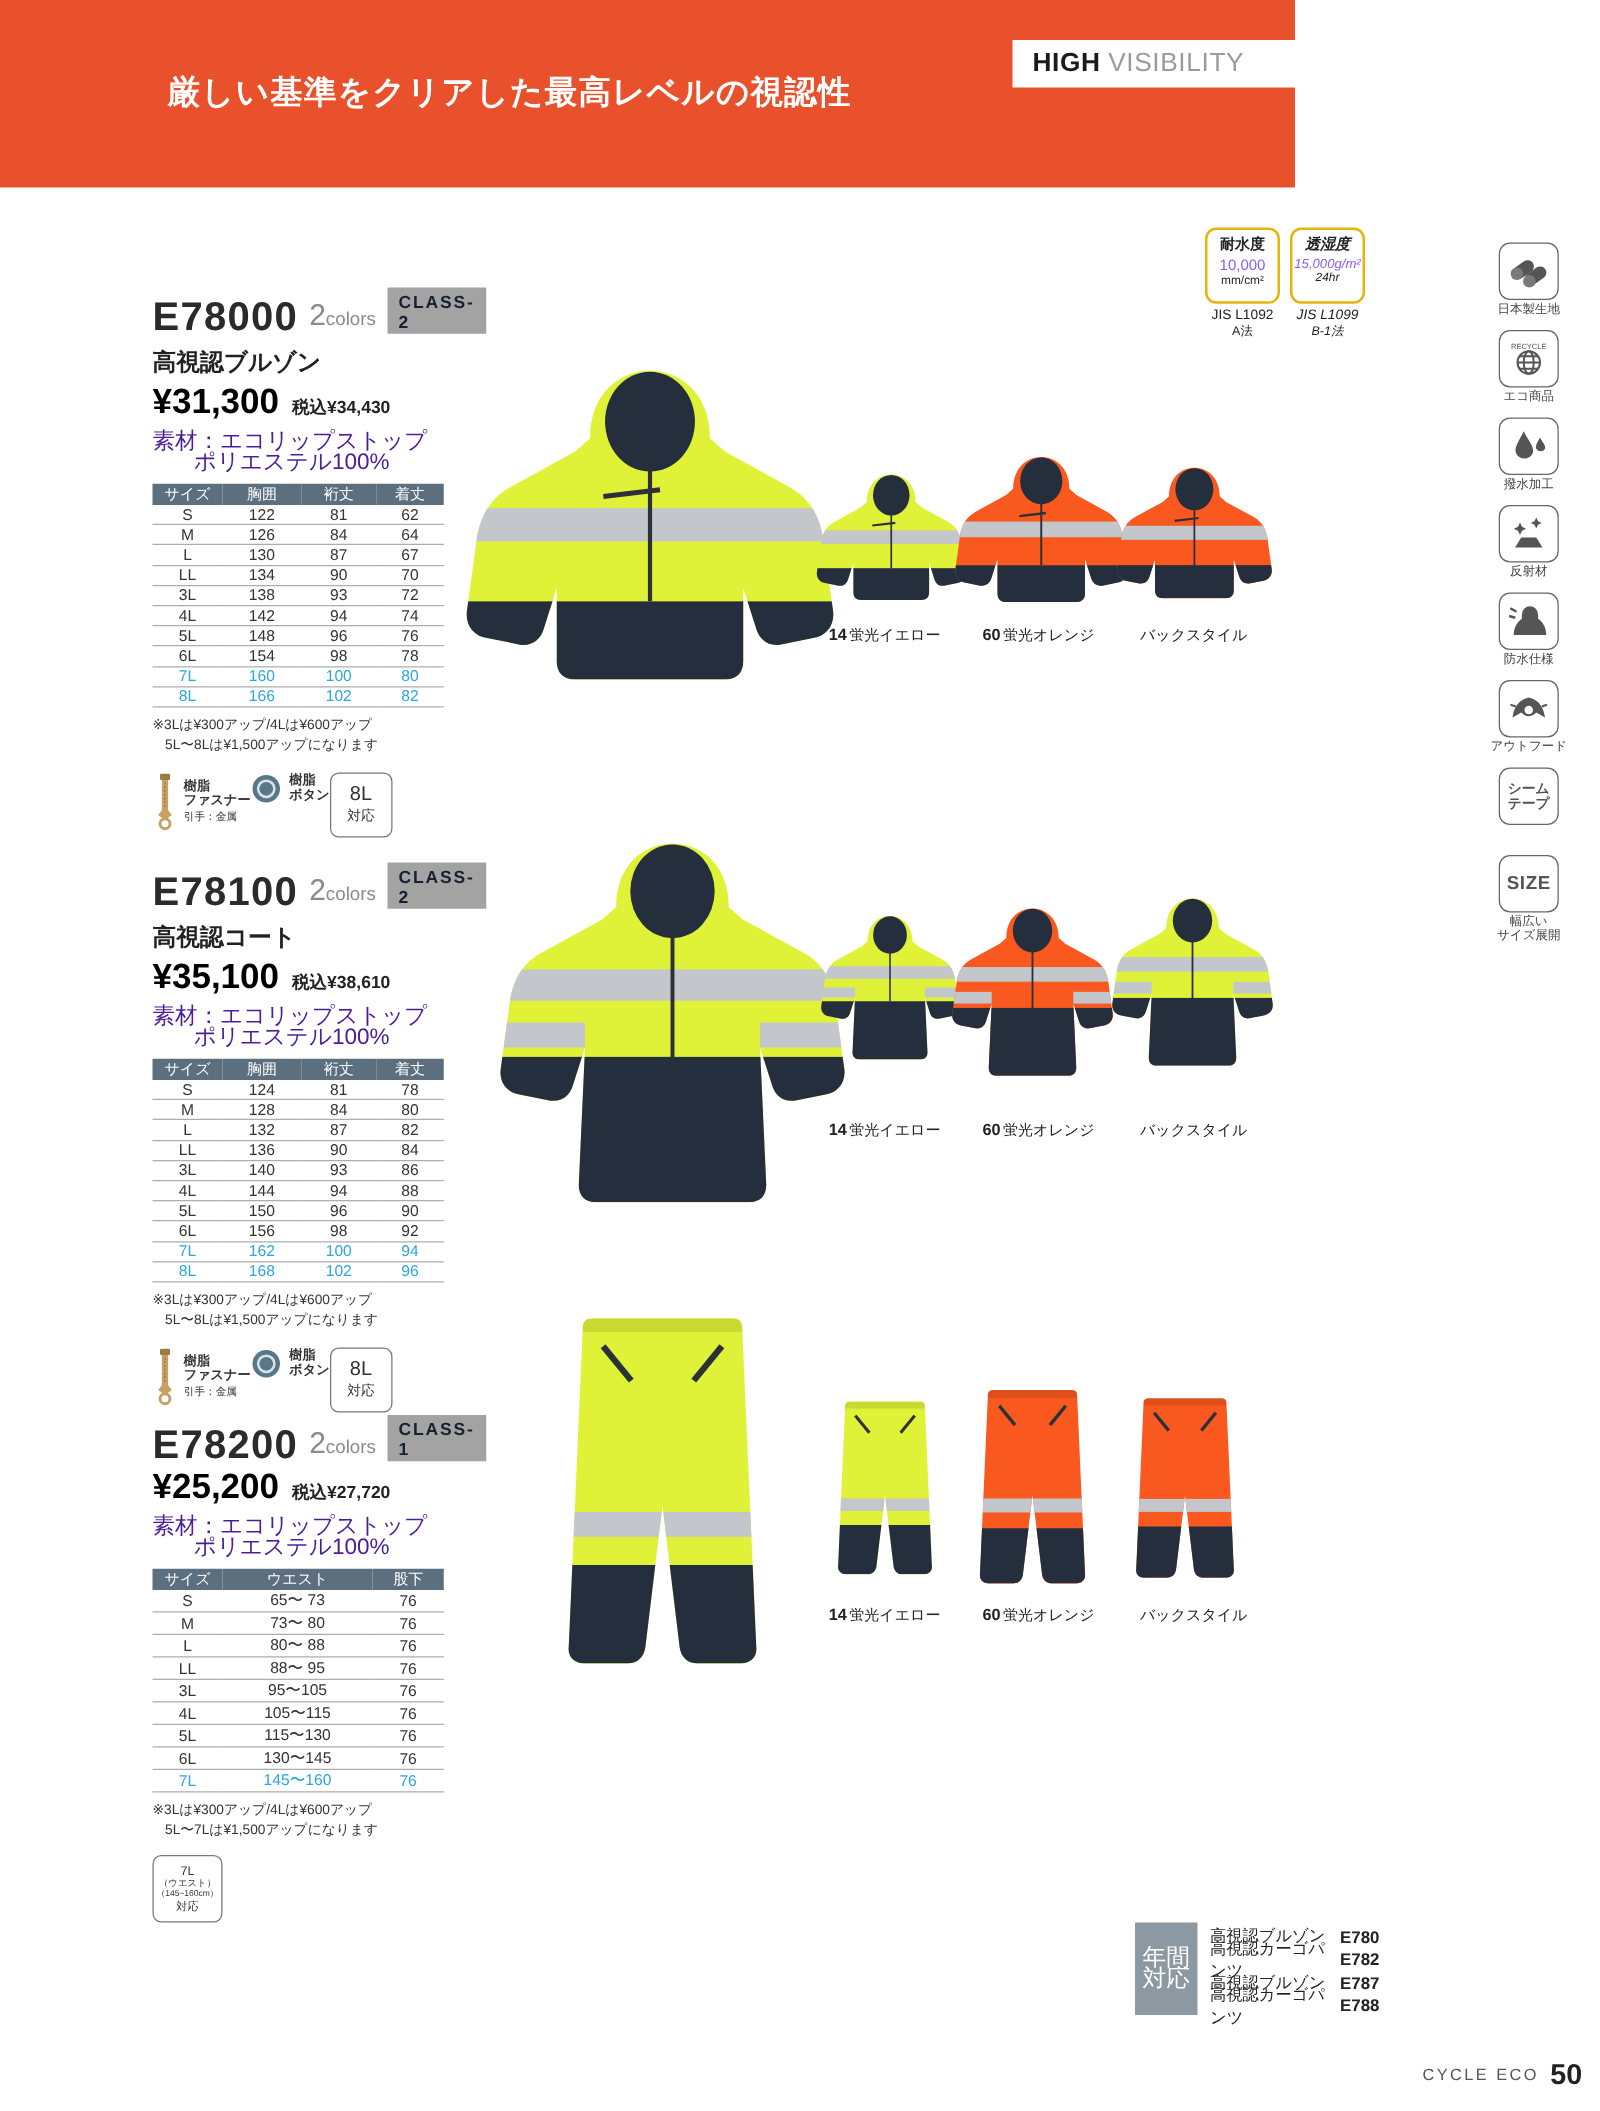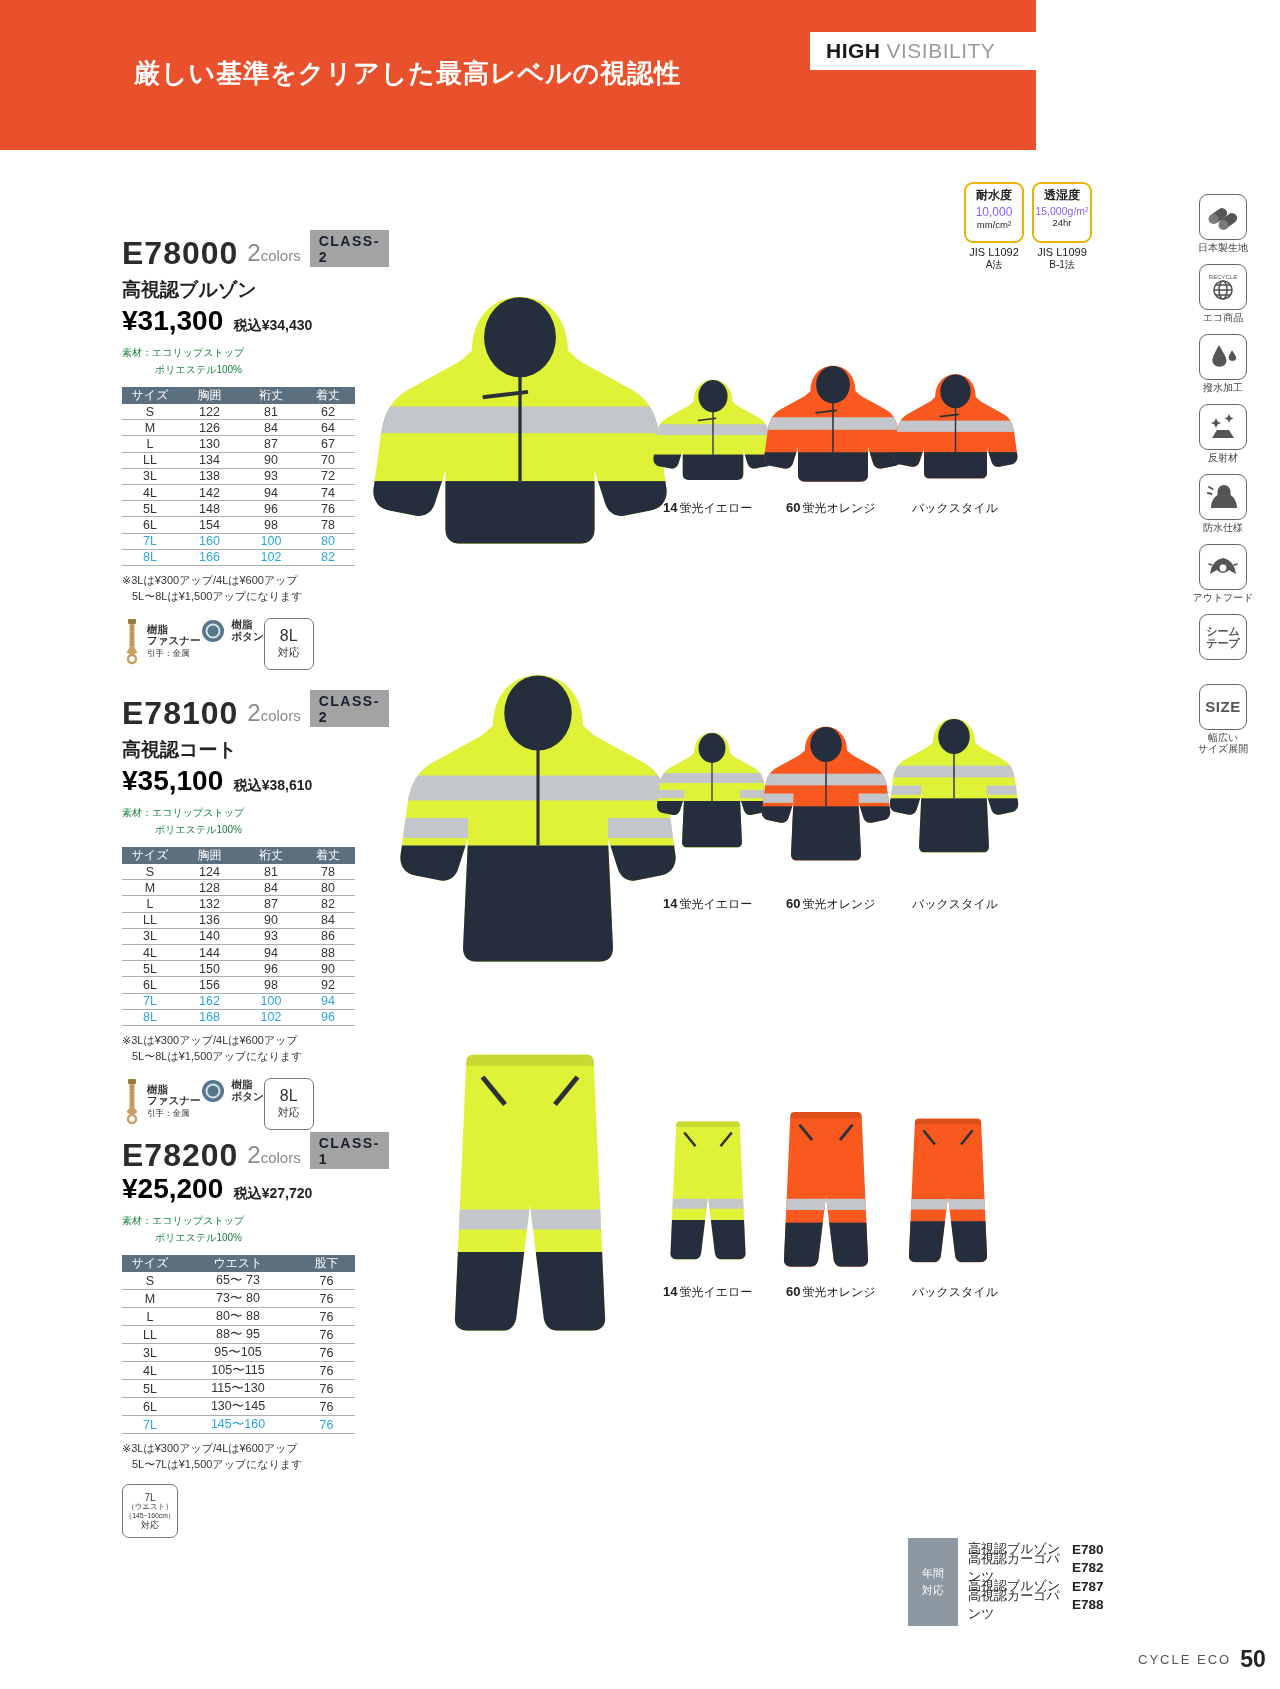--- a/index.html
+++ b/index.html
@@ -41,21 +41,21 @@
   .p-colors{color:#8a8a8a;line-height:26px;}
   .p-colors .n{font-size:24px;}
   .p-colors .w{font-size:15px;}
   .class-badge{background:#a3a3a3;color:#16202e;font-weight:bold;font-size:14px;letter-spacing:1.5px;
                padding:3px 9px 2px;line-height:16px;margin-bottom:2px;}
   .p-name-row{display:flex;align-items:center;gap:7px;}
   .p-name{font-size:19px;font-weight:bold;color:#222;}
   .sub-badge{border:1px solid #555;font-size:11.5px;color:#333;padding:1px 5px;white-space:nowrap;}
   .p-price{font-size:28px;font-weight:800;color:#000000;line-height:30px;}
   .p-tax{font-size:14px;font-weight:600;color:#222;margin-left:6px;}
-  .p-mat{font-size:10px;color:#15803d;line-height:17px;}
+  .p-mat{font-size:18px;color:#4c1d95;line-height:17px;}
   .p-mat .ind{padding-left:33px;}
 
   table.sizes{border-collapse:collapse;table-layout:fixed;width:233px;}
   .sizes th{background:#5c6f7f;color:#fff;font-weight:normal;font-size:12px;height:17px;padding:0;}
   .sizes td{font-size:12.5px;color:#333;text-align:center;height:15.2px;padding:0;border-bottom:1px solid #adadad;}
   .sizes tr.hl td{color:#2ca6e0;}
   .p-note{font-size:11px;color:#333;line-height:16px;}
 
   .features{display:flex;align-items:flex-start;}
   .feat{display:flex;align-items:center;gap:5px;}
@@ -75,22 +75,22 @@
   
   svg.garment{position:absolute;overflow:visible;--navy:#242e3c;--stripe:#c3c7cc;--zip:#2c3138;}
   .g-yellow{--main:#dff238;}
   .g-orange{--main:#f9581f;}
   .g-back{--zip:transparent;}
 
   .caption{position:absolute;font-size:12px;color:#222;white-space:nowrap;}
   .caption b{font-size:13px;margin-right:2px;}
 
   
-  .annual-box{position:absolute;left:908px;top:1538px;width:50px;height:88px;background:#8d99a2;color:#fff;
-              display:flex;align-items:center;justify-content:center;text-align:center;font-size:11px;line-height:17px;}
+  .annual-box{position:absolute;left:908px;top:1538px;width:50px;height:74px;background:#8d99a2;color:#fff;
+              display:flex;align-items:center;justify-content:center;text-align:center;font-size:19px;line-height:17px;}
   .annual-list{position:absolute;left:968px;top:1540px;}
   .annual-row{display:flex;height:18.5px;align-items:center;}
   .annual-name{width:104px;font-size:13px;color:#222;}
   .annual-code{font-size:13.5px;font-weight:bold;color:#222;}
   .footer{position:absolute;left:1138px;top:1646px;display:flex;align-items:center;}
   .f-brand{font-size:13px;color:#555;letter-spacing:2px;}
   .f-page{font-size:23px;font-weight:bold;color:#222;margin-left:9px;}
 </style>
 </head>
 <body>
@@ -157,21 +157,21 @@
 
   <div class="spec" style="left:964px;top:182px;">
     <div class="spec-box">
       <div class="spec-t">耐水度</div>
       <div class="spec-v">10,000</div>
       <div class="spec-u">mm/cm²</div>
     </div>
     <div class="spec-jis">JIS L1092</div>
     <div class="spec-m">A法</div>
   </div>
-  <div class="spec" style="left:1032px;top:182px;">
+  <div class="spec" style="left:1032px;top:182px;font-style:italic;">
     <div class="spec-box">
       <div class="spec-t">透湿度</div>
       <div class="spec-v small">15,000g/m²</div>
       <div class="spec-u">24hr</div>
     </div>
     <div class="spec-jis">JIS L1099</div>
     <div class="spec-m">B-1法</div>
   </div>
 
   <div class="side">

